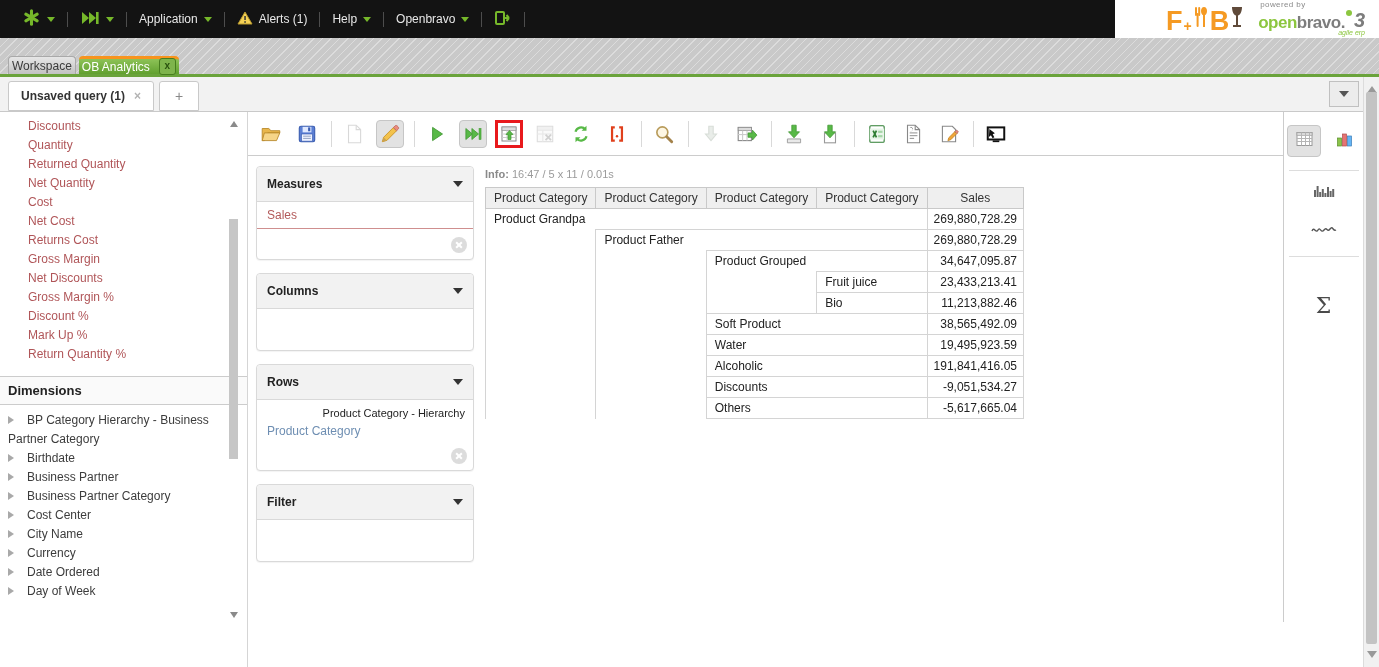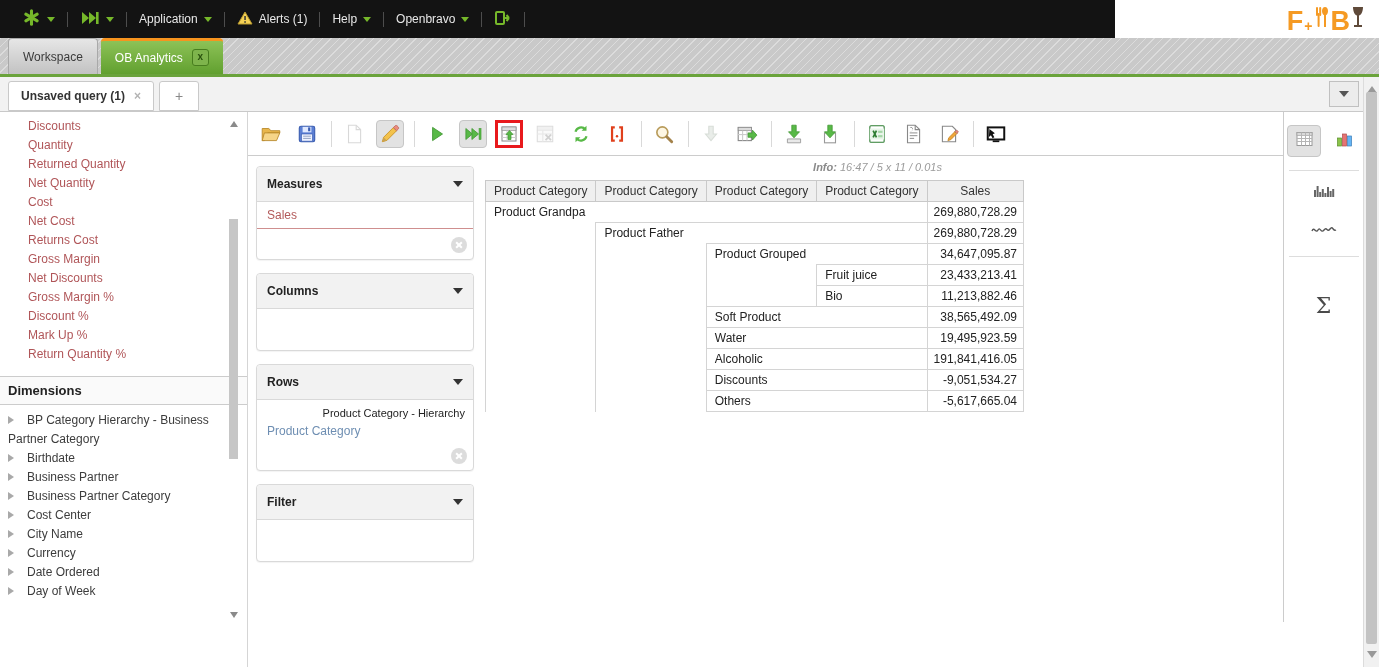--- a/index.html
+++ b/index.html
@@ -24,21 +24,21 @@
   .ob-powered{font-size:8px;color:#8a8a8a;letter-spacing:.4px;margin-left:2px;}
   .ob-row{display:flex;align-items:flex-end;}
   .ob-open{font-size:17px;font-weight:bold;color:#8cc63f;letter-spacing:-.5px;}
   .ob-bravo{font-size:17px;font-weight:bold;color:#7d7d7d;letter-spacing:-.5px;}
   .ob-3{font-size:20px;font-weight:bold;color:#7d7d7d;font-style:italic;margin-left:2px;line-height:16px;}
   .ob-dot{width:6px;height:6px;border-radius:50%;background:#8cc63f;margin:0 0 12px 1px;}
   .ob-tagline{font-size:7px;color:#8cc63f;font-style:italic;align-self:flex-end;}
 
   
   .tabstrip{height:36px;background:#c9c9c9;background-image:repeating-linear-gradient(135deg,rgba(255,255,255,.35) 0,rgba(255,255,255,.35) 1px,transparent 1px,transparent 6px);display:flex;align-items:flex-end;padding-left:8px;}
-  .tab{height:36px;display:flex;align-items:center;padding:0 14px;border-radius:4px 4px 0 0;font-size:12px;box-sizing:border-box;cursor:pointer;}
+  .tab{height:18px;display:flex;align-items:center;padding:0 3px;border-radius:4px 4px 0 0;font-size:12px;box-sizing:border-box;cursor:pointer;}
   .tab.inactive{background:linear-gradient(#e6e6e6,#c2c2c2);color:#3a3a3a;border:1px solid #a9a9a9;border-bottom:none;margin-right:3px;}
   .tab.active{background:linear-gradient(#8dc257,#61a02f);color:#fff;border-top:3px solid #f7941e;}
   .tab-close{margin-left:9px;width:15px;height:15px;background:#7eb44c;border:1px solid #477d1e;border-radius:3px;color:#2a520e;font-size:10px;font-weight:bold;line-height:14px;text-align:center;cursor:pointer;}
   .greenline{height:3px;background:#6aa33b;}
 
   
   .querybar{height:35px;background:#f2f2f2;border-bottom:1px solid #c9c9c9;display:flex;align-items:flex-end;padding:16px 20px 0 8px;box-sizing:border-box;}
   .qtab{background:#fff;border:1px solid #c9c9c9;border-radius:3px 3px 0 0;height:28px;display:flex;align-items:center;padding:0 12px;font-size:12px;font-weight:bold;color:#333;margin-right:5px;cursor:pointer;}
   .qtab .qclose{margin-left:9px;color:#b3b3b3;font-weight:bold;font-size:12px;cursor:pointer;}
   .qtab.addtab{width:14px;justify-content:center;color:#888;font-weight:normal;font-size:14px;}
@@ -83,21 +83,21 @@
   .panel-body .pad{height:30px;}
   .del-chip{position:absolute;right:6px;bottom:6px;width:16px;height:16px;border-radius:50%;background:#dcdcdc;cursor:pointer;}
   .del-chip:before,.del-chip:after{content:"";position:absolute;left:7px;top:4px;width:2px;height:8px;background:#fff;}
   .del-chip:before{transform:rotate(45deg);}
   .del-chip:after{transform:rotate(-45deg);}
   .rows-hier{font-size:11px;color:#222;text-align:right;padding:7px 8px 2px 8px;cursor:move;}
   .rows-item{font-size:12px;color:#6e8eb2;padding:3px 10px 2px 10px;cursor:move;}
 
   
   .result-area{flex:1;min-width:0;}
-  .info-line{margin:5px 13px 0 0;text-align:center;font-size:11px;color:#9b9b9b;font-style:italic;}
+  .info-line{margin:12px 13px 0 0;text-align:left;font-size:11px;color:#9b9b9b;}
   .info-line b{color:#8a8a8a;}
   .pivot-wrap{margin-top:7px;}
   table.pivot{border-collapse:collapse;table-layout:fixed;}
   .pivot th{background:#efefef;border:1px solid #c9c9c9;font-size:12px;font-weight:normal;color:#333;text-align:left;padding:3px 8px;white-space:nowrap;overflow:hidden;}
   .pivot th.val-h{text-align:center;}
   .pivot td{font-size:12px;color:#222;white-space:nowrap;overflow:hidden;}
   .pivot td.member{border-top:1px solid #d4d4d4;border-left:1px solid #d4d4d4;padding:3px 8px;background:#fff;}
   .pivot td.anc{border-left:1px solid #d4d4d4;}
   .pivot td.val{border-top:1px solid #d4d4d4;border-left:1px solid #d4d4d4;border-right:1px solid #d4d4d4;text-align:right;padding:3px 6px;background:#fff;}
   .pivot tr:last-child td.member,.pivot tr:last-child td.val{border-bottom:1px solid #d4d4d4;}
@@ -188,20 +188,30 @@
                 <rect x="3.6" y="8" width="2" height="14" rx="1"></rect>
                 <path d="M11 2c2 0 3 2 3 4s-1 4-2 4v12h-2V10c-1 0-2-2-2-4s1-4 3-4z"></path>
               </g>
             </svg></span>
         <span class="fb-b">B</span>
         <span><svg width="14" height="24" viewBox="0 0 14 24">
               <g fill="#5f4a3a">
                 <path d="M2 2h10c0 5-2 8-4 8.5V20h3v2H3v-2h3v-9.5C4 10 2 7 2 2z"></path>
               </g>
             </svg></span>
+      </div>
+      <div class="ob-logo">
+        <span class="ob-powered">powered by</span>
+        <span class="ob-row">
+          <span class="ob-open">open</span>
+            <span class="ob-bravo">bravo.</span>
+            <span class="ob-dot"></span>
+            <span class="ob-3">3</span>
+        </span>
+        <span class="ob-tagline">agile erp</span>
       </div>
     </div>
   </div>
 
   <div class="tabstrip">
     <div class="tab inactive">
       <span>Workspace</span>
     </div>
     <div class="tab active">
       <span>OB Analytics</span>

